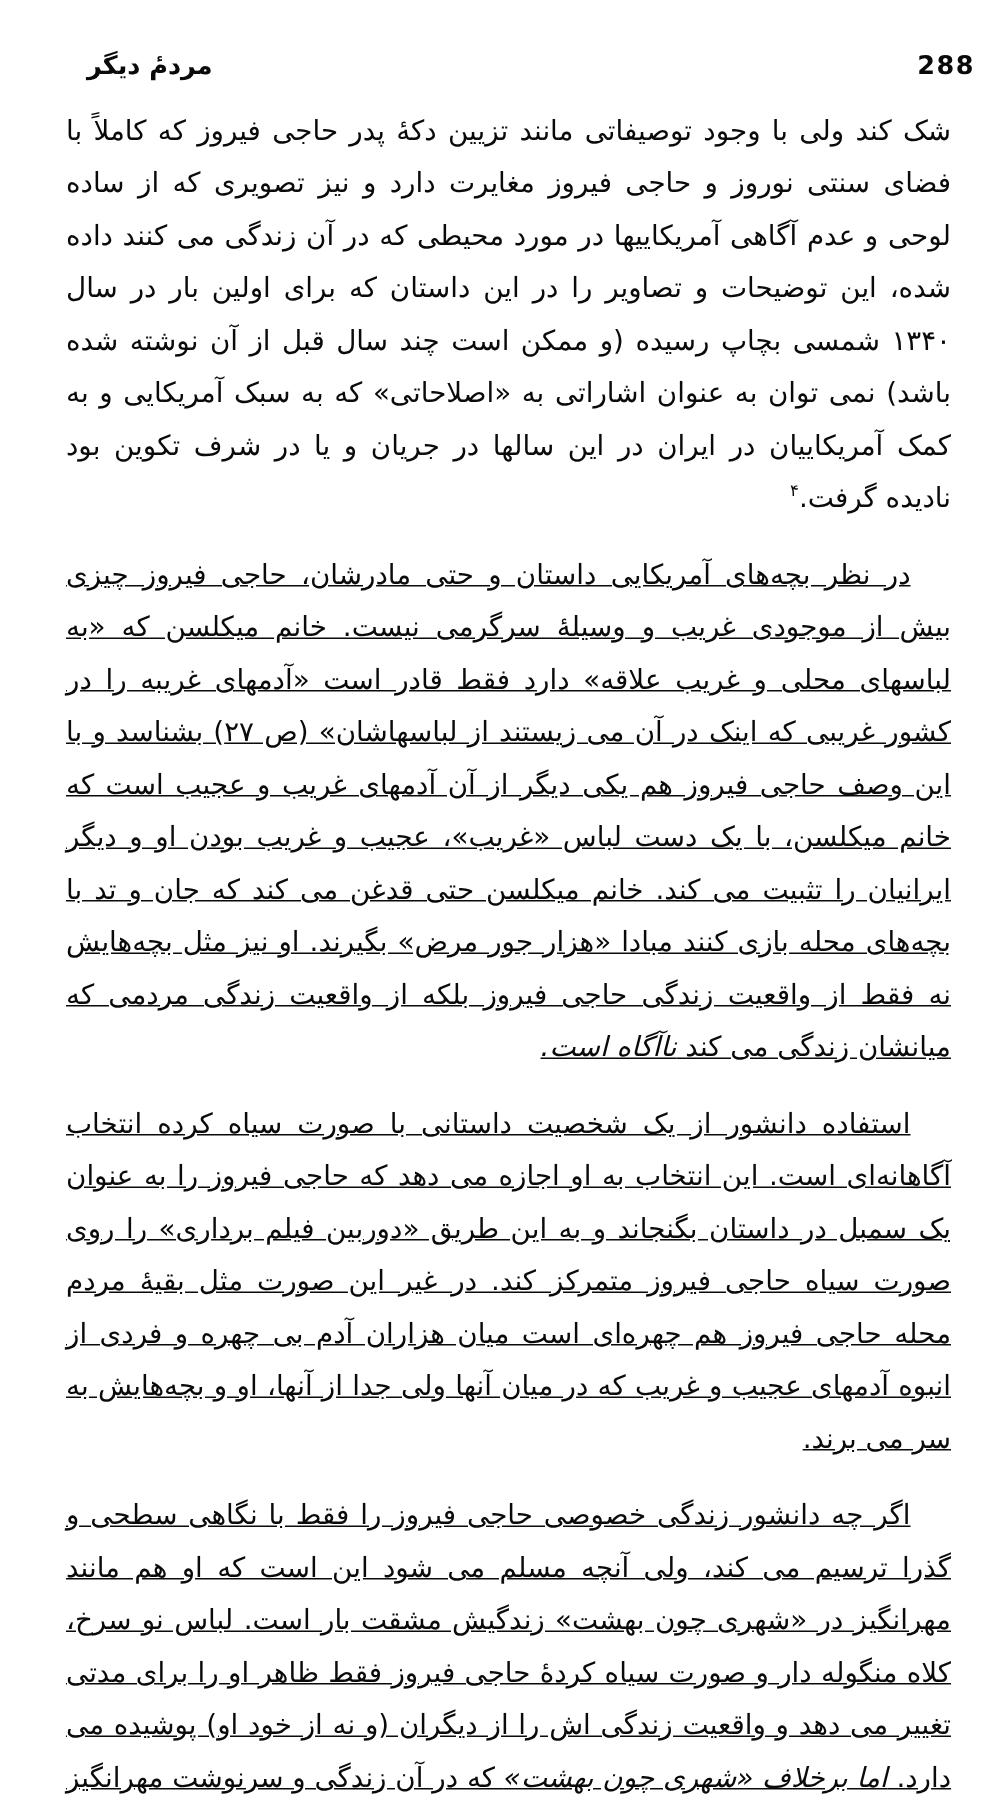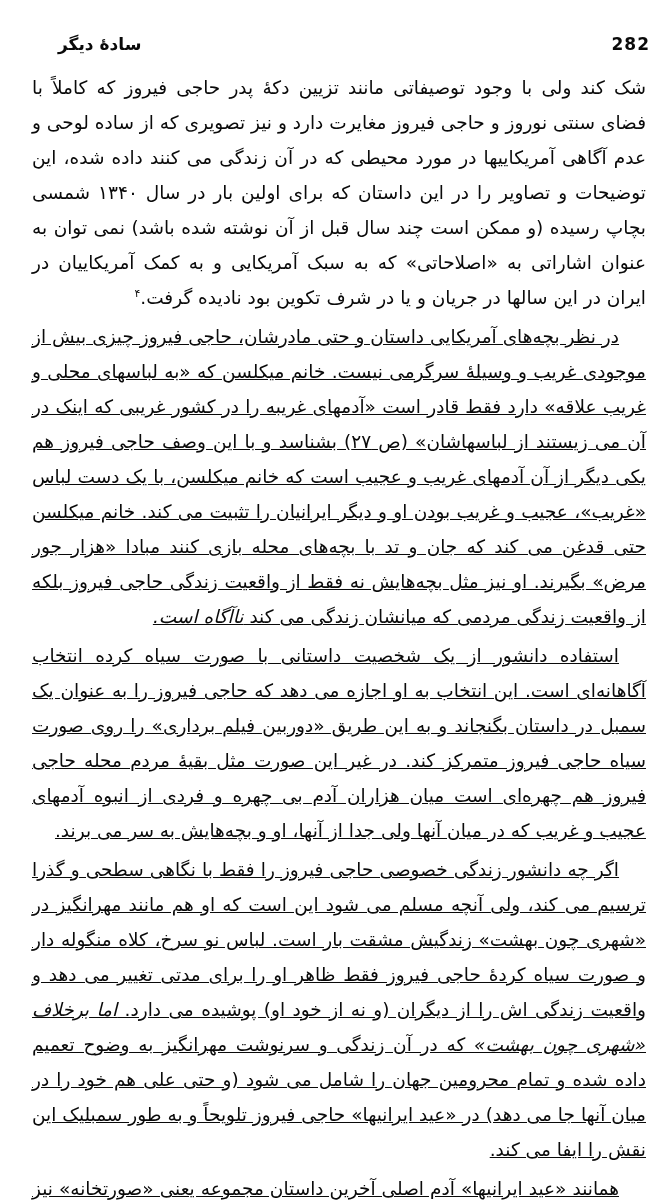--- a/index.html
+++ b/index.html
@@ -29,36 +29,36 @@
   }
   
   .runtitle { margin-left: 30px; letter-spacing: 0.5px; }
   .pagenum  { letter-spacing: 1px; }
   .body {
     font-size: 18.5px;
     line-height: 35px;
     text-align: justify;
     text-justify: inter-word;
   }
-  .body p { margin: 4px; }
+  .body p { margin: 16px; }
   .body p.indent { text-indent: 27px; text-decoration: underline; }
   .em { font-style: italic; }
   sup.fn {
     font-size: 11px;
     line-height: 0;
     vertical-align: super;
   }
 </style>
 </head>
 <body>
 
 <div class="page">
   <div class="header">
-    <span class="pagenum">282</span>
-    <span class="runtitle">سادهٔ دیگر</span>
+    <span class="pagenum">288</span>
+    <span class="runtitle">مردمٔ دیگر</span>
   </div>
   <div class="body">
       <p class=""><span>شک کند ولی با وجود توصیفاتی مانند تزیین دکهٔ پدر حاجی فیروز که کاملاً با فضای سنتی نوروز و حاجی فیروز مغایرت دارد و نیز تصویری که از ساده لوحی و عدم آگاهی آمریکاییها در مورد محیطی که در آن زندگی می کنند داده شده، این توضیحات و تصاویر را در این داستان که برای اولین بار در سال ۱۳۴۰ شمسی بچاپ رسیده (و ممکن است چند سال قبل از آن نوشته شده باشد) نمی توان به عنوان اشاراتی به «اصلاحاتی» که به سبک آمریکایی و به کمک آمریکاییان در ایران در این سالها در جریان و یا در شرف تکوین بود نادیده گرفت.</span><sup class="fn">۴</sup></p>
       <p class="indent"><span>در نظر بچه‌های آمریکایی داستان و حتی مادرشان، حاجی فیروز چیزی بیش از موجودی غریب و وسیلهٔ سرگرمی نیست. خانم میکلسن که «به لباسهای محلی و غریب علاقه» دارد فقط قادر است «آدمهای غریبه را در کشور غریبی که اینک در آن می زیستند از لباسهاشان» (ص ۲۷) بشناسد و با این وصف حاجی فیروز هم یکی دیگر از آن آدمهای غریب و عجیب است که خانم میکلسن، با یک دست لباس «غریب»، عجیب و غریب بودن او و دیگر ایرانیان را تثبیت می کند. خانم میکلسن حتی قدغن می کند که جان و تد با بچه‌های محله بازی کنند مبادا «هزار جور مرض» بگیرند. او نیز مثل بچه‌هایش نه فقط از واقعیت زندگی حاجی فیروز بلکه از واقعیت زندگی مردمی که میانشان زندگی می کند </span><span class="em">ناآگاه است.</span></p>
       <p class="indent"><span>استفاده دانشور از یک شخصیت داستانی با صورت سیاه کرده انتخاب آگاهانه‌ای است. این انتخاب به او اجازه می دهد که حاجی فیروز را به عنوان یک سمبل در داستان بگنجاند و به این طریق «دوربین فیلم برداری» را روی صورت سیاه حاجی فیروز متمرکز کند. در غیر این صورت مثل بقیهٔ مردم محله حاجی فیروز هم چهره‌ای است میان هزاران آدم بی چهره و فردی از انبوه آدمهای عجیب و غریب که در میان آنها ولی جدا از آنها، او و بچه‌هایش به سر می برند.</span></p>
       <p class="indent"><span>اگر چه دانشور زندگی خصوصی حاجی فیروز را فقط با نگاهی سطحی و گذرا ترسیم می کند، ولی آنچه مسلم می شود این است که او هم مانند مهرانگیز در «شهری چون بهشت» زندگیش مشقت بار است. لباس نو سرخ، کلاه منگوله دار و صورت سیاه کردهٔ حاجی فیروز فقط ظاهر او را برای مدتی تغییر می دهد و واقعیت زندگی اش را از دیگران (و نه از خود او) پوشیده می دارد. </span><span class="em">اما برخلاف «شهری چون بهشت»</span><span> که در آن زندگی و سرنوشت مهرانگیز به وضوح تعمیم داده شده و تمام محرومین جهان را شامل می شود (و حتی علی هم خود را در میان آنها جا می دهد) در «عید ایرانیها» حاجی فیروز تلویحاً و به طور سمبلیک این نقش را ایفا می کند.</span></p>
       <p class="indent"><span>همانند «عید ایرانیها» آدم اصلی آخرین داستان مجموعه یعنی «صورتخانه» نیز شخصی است با صورت سیاه کرده.</span><sup class="fn">۵</sup><span> مهدی سیاه که بین آدمهای داستان و نیز تماشاگران</span></p>
     </div>
 </div>
 

